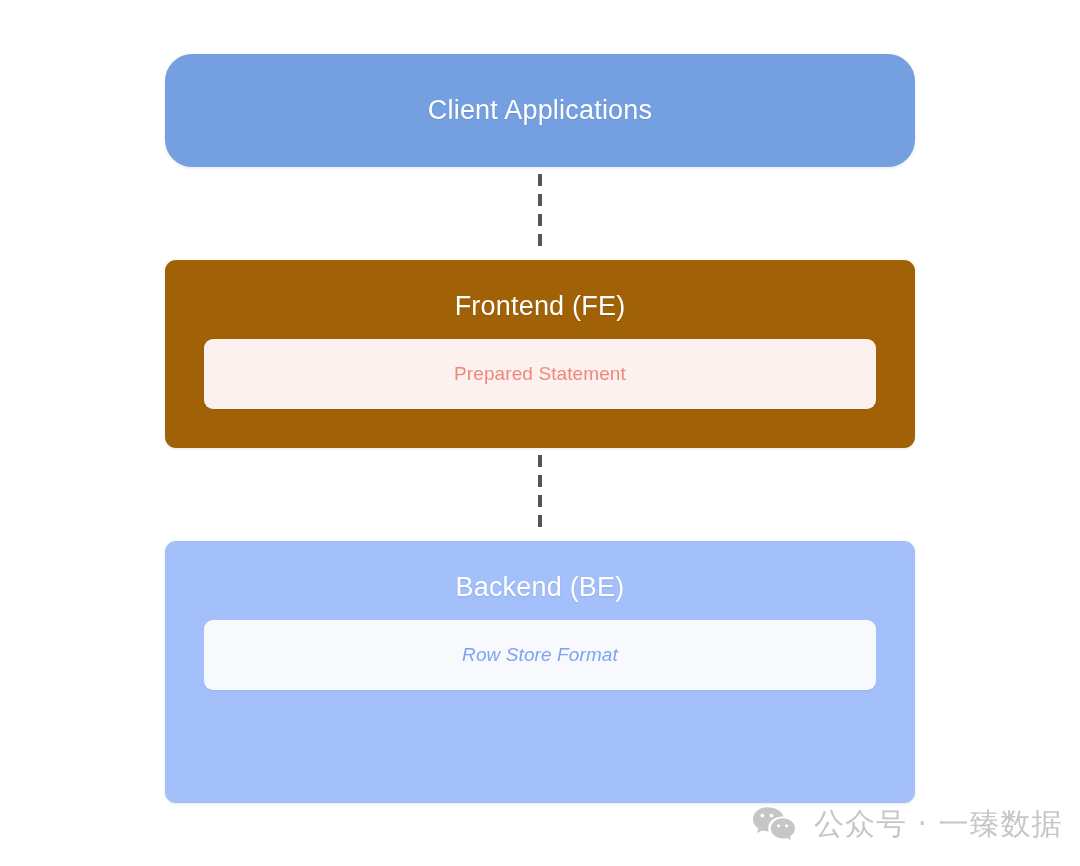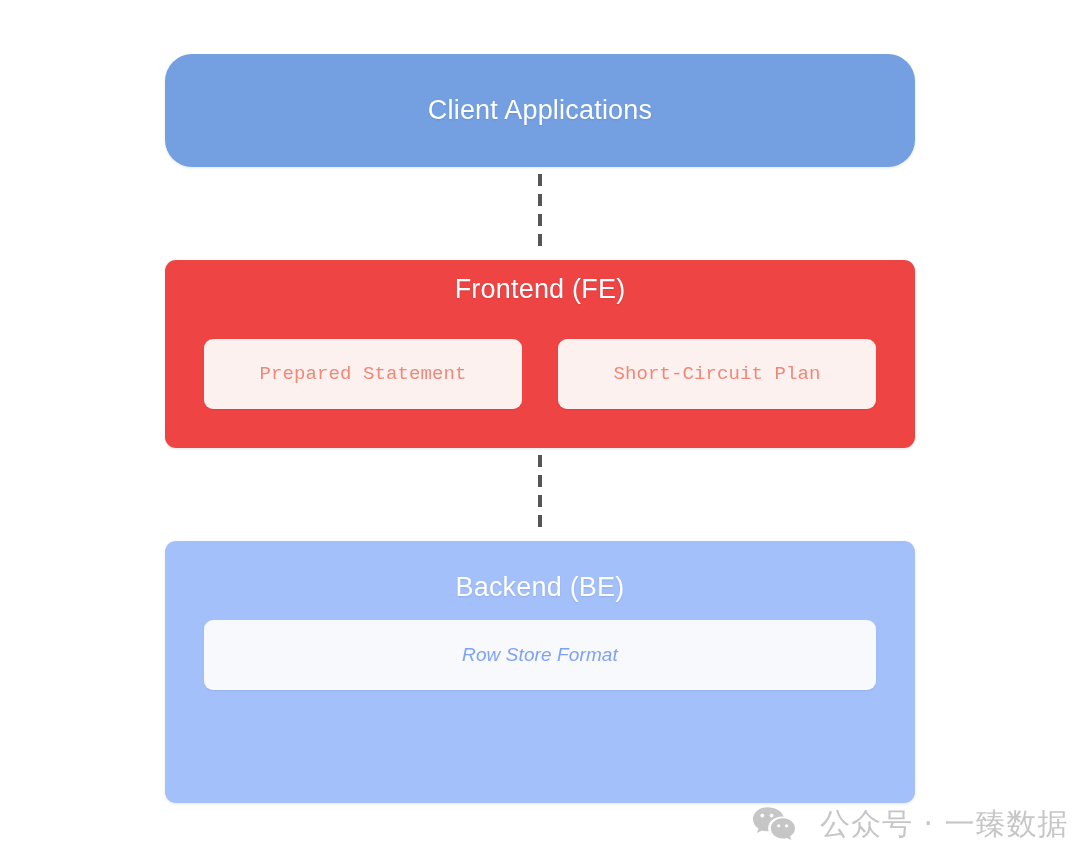--- a/index.html
+++ b/index.html
@@ -52,41 +52,41 @@
     display: flex;
     align-items: center;
     justify-content: center;
     border-radius: 27px;
   }
 
   
   #frontend-layer {
     top: 260px;
     height: 188px;
-    background: #ef4444;
-    padding-top: 16px;
+    background: #a16207;
+    padding-top: 33px;
   }
 
   
   #backend-layer {
     top: 541px;
     height: 262px;
     background: #A3C0FB;
     padding-top: 33px;
   }
 
   
   .card-row {
     position: absolute;
     left: 39px;
     right: 39px;
     display: flex;
     gap: 36px;
   }
-  #frontend-cards { top: 79px; font-family: Liberation Mono, monospace; }
+  #frontend-cards { top: 79px; }
   #backend-cards  { top: 79px; }
 
   .card {
     flex: 1 1 0;
     height: 70px;
     border-radius: 9px;
     display: flex;
     align-items: center;
     justify-content: center;
     font-size: 19px;
@@ -129,21 +129,21 @@
     height: 80px;
   }
 
   
   #watermark {
     position: absolute;
     left: 752px;
     top: 806px;
     display: flex;
     align-items: center;
-    gap: 24px;
+    gap: 18px;
     color: #C6C6C6;
     font-size: 30px;
     line-height: 1;
     white-space: nowrap;
     font-family: "DejaVu Sans", sans-serif;
   }
   #watermark-icon {
     width: 44px;
     height: 36px;
     display: block;
@@ -161,21 +161,20 @@
   <div class="layer" id="client-layer">
     <div class="layer-title">Client Applications</div>
   </div>
 
   <div class="connector" id="connector-client-frontend"></div>
 
   <div class="layer" id="frontend-layer">
     <div class="layer-title">Frontend (FE)</div>
     <div class="card-row" id="frontend-cards">
       <div class="card card-fe">Prepared Statement</div>
-      <div class="card card-fe">Short-Circuit Plan</div>
     </div>
   </div>
 
   <div class="connector" id="connector-frontend-backend"></div>
 
   <div class="layer" id="backend-layer">
     <div class="layer-title">Backend (BE)</div>
     <div class="card-row" id="backend-cards">
       <div class="card card-be">Row Store Format</div>
     </div>

